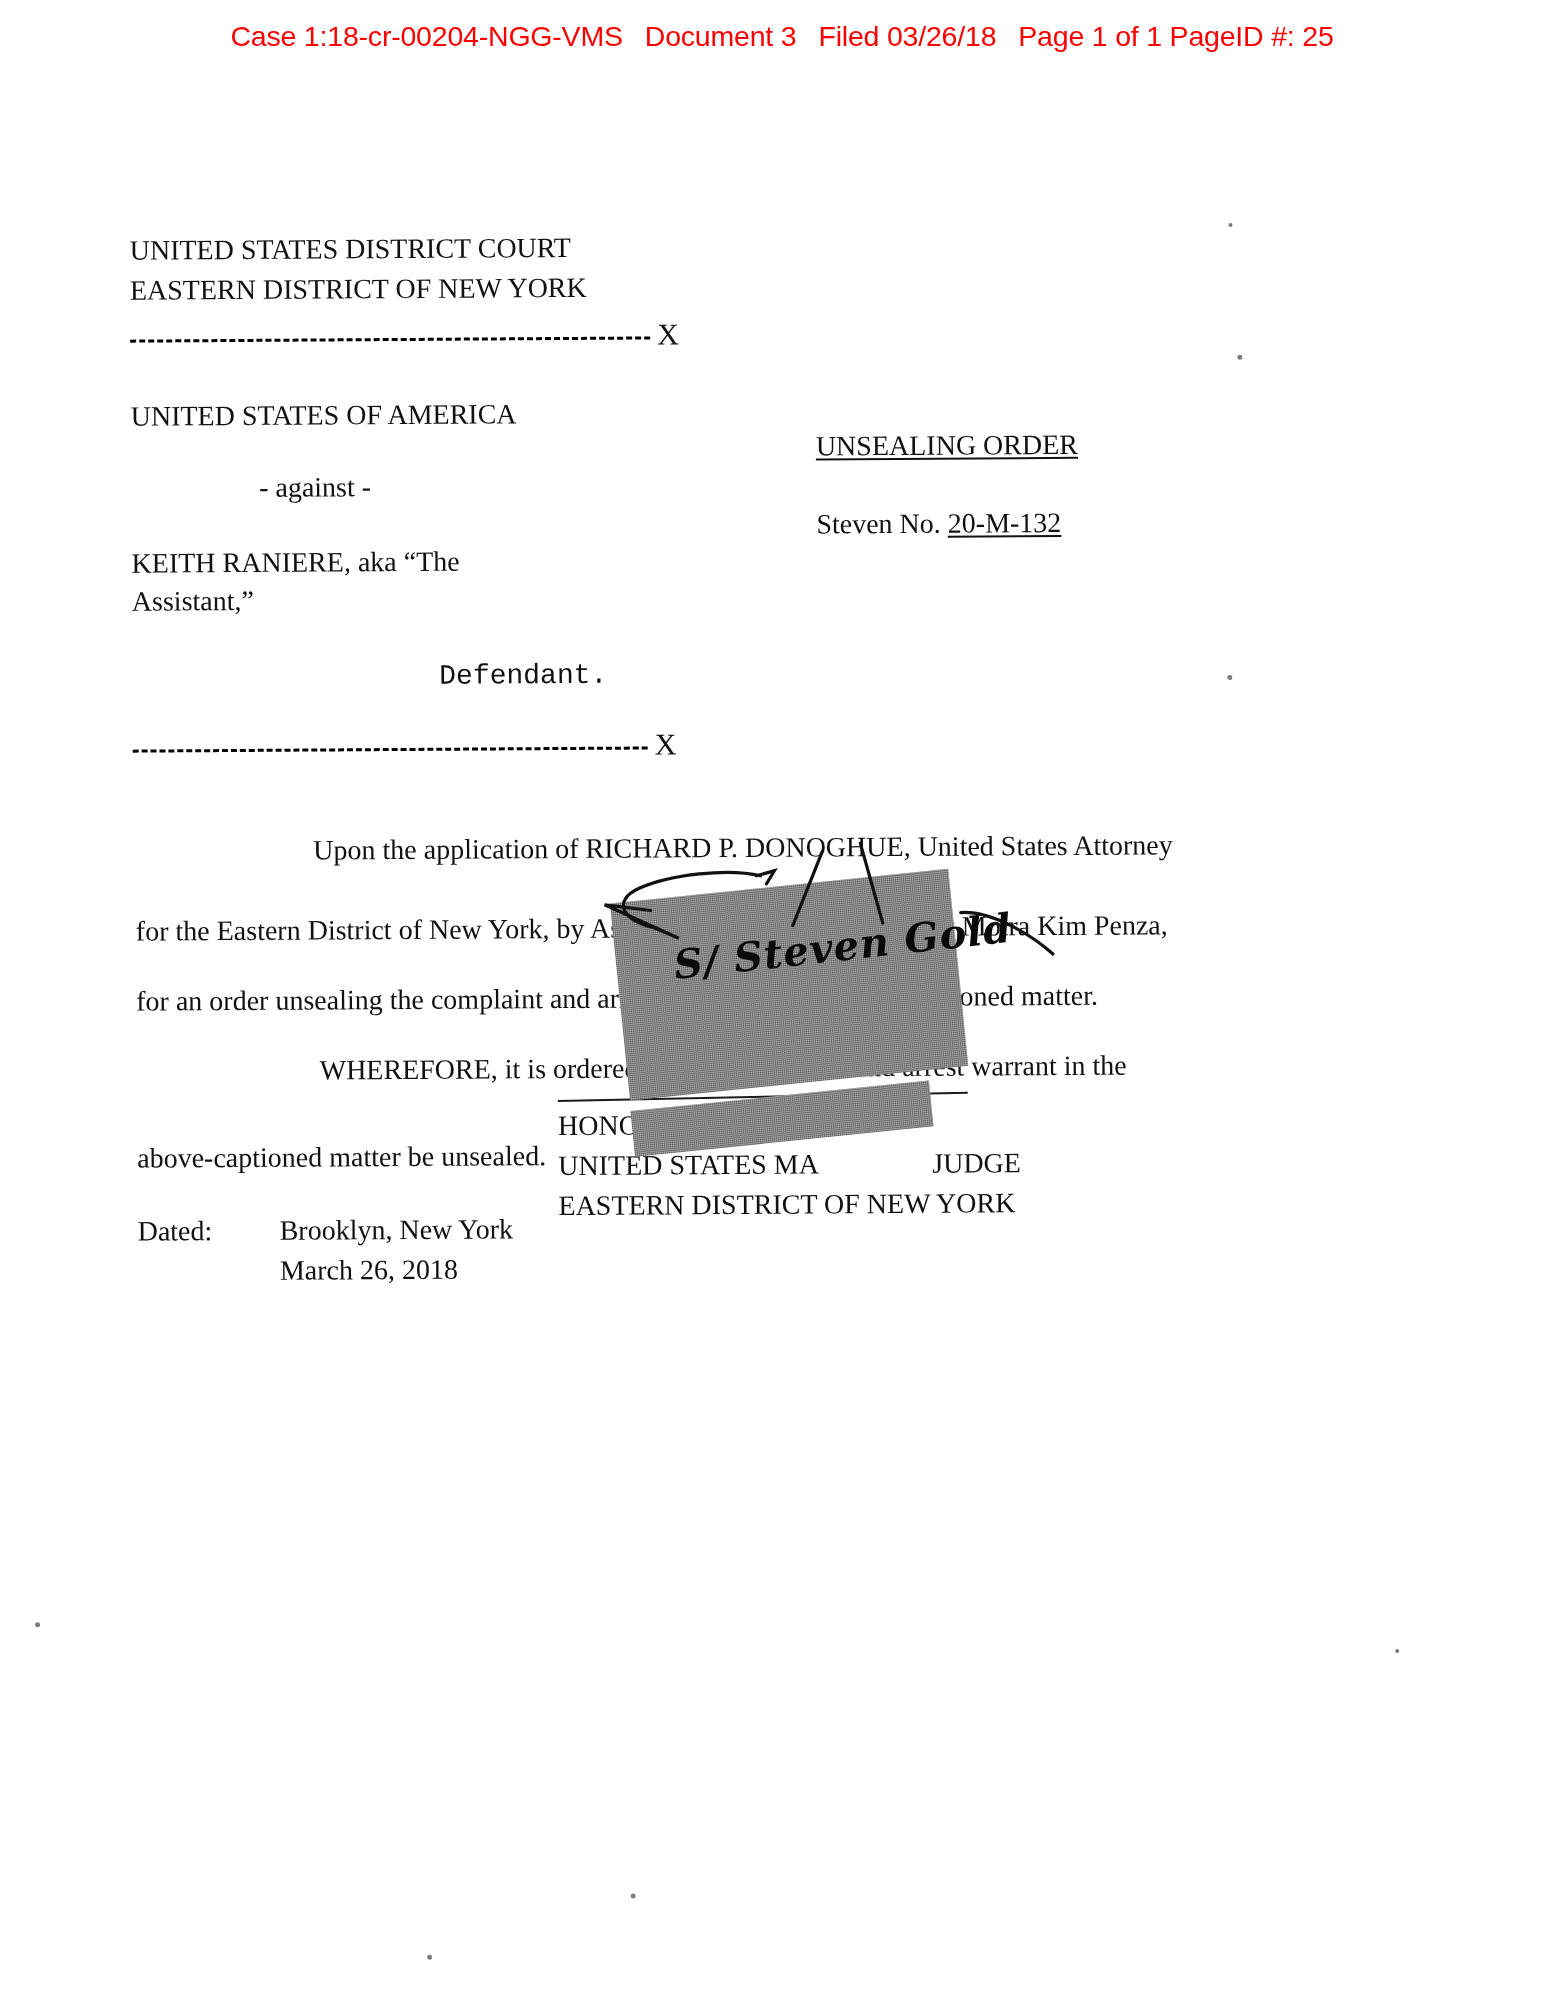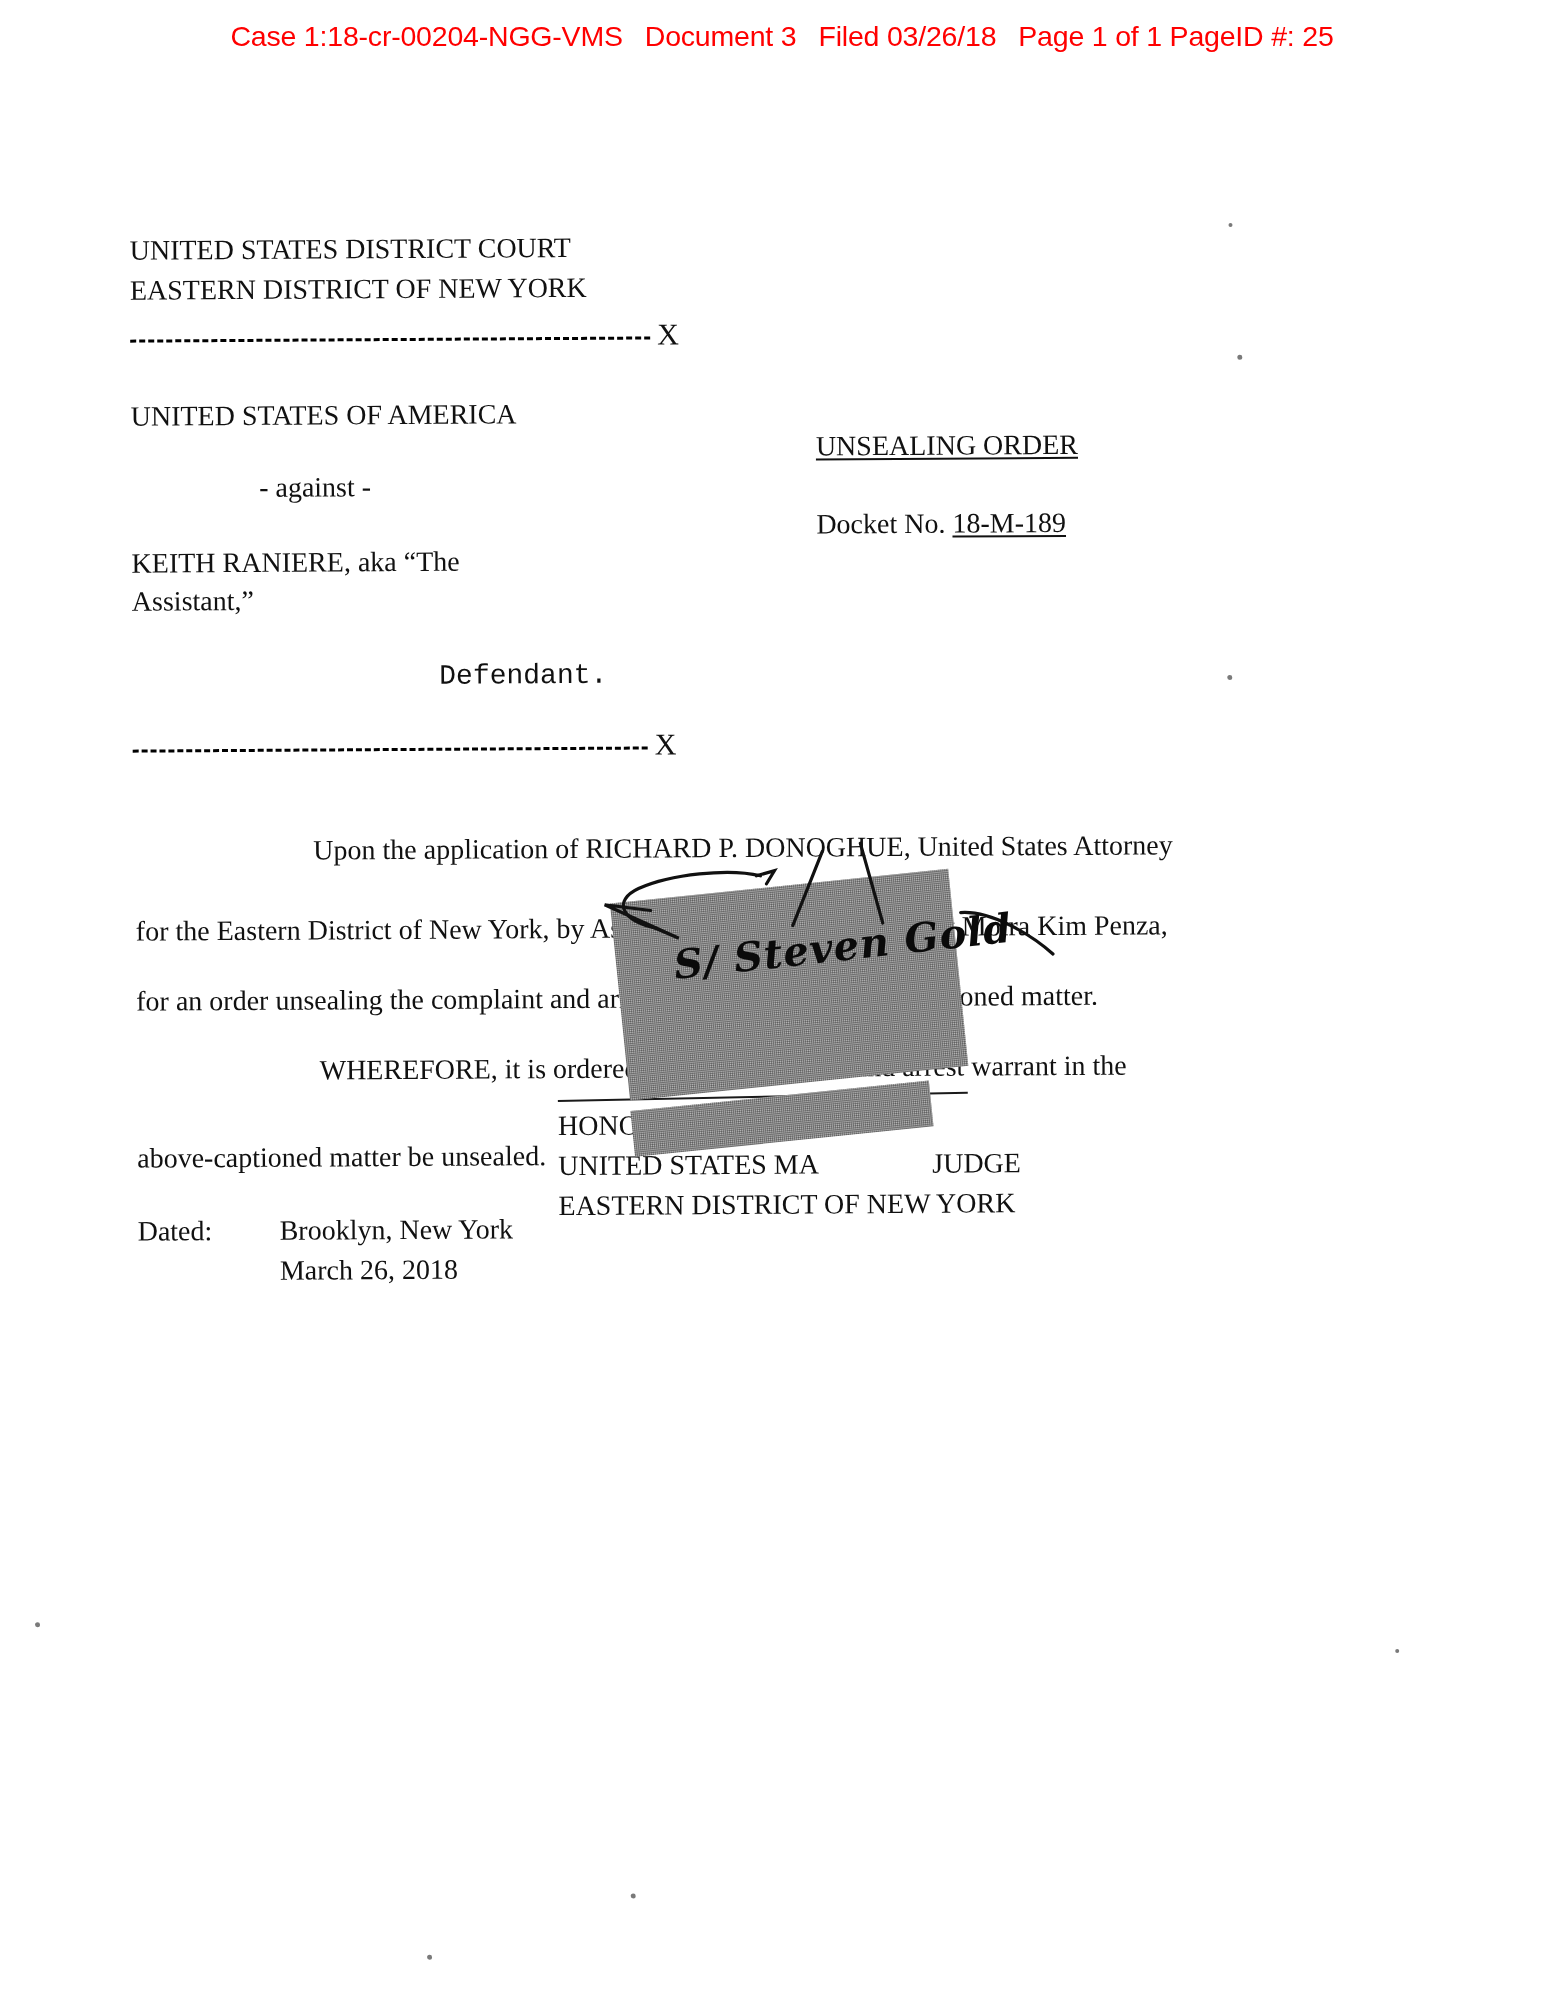--- a/index.html
+++ b/index.html
@@ -156,22 +156,22 @@
     <div class="ln" style="left:440px; top:660px;font-family:Liberation Mono, monospace;">Defendant.</div>
 
     <div style="position:absolute; left:133px; top:748px; width:515px;">
       <div class="dashline" style="top:0;"></div>
     </div>
     <div class="ln" style="left:655px; top:728px; font-size:30px;">X</div>
 
     <div class="ln underline" style="left:818px; top:432px;">UNSEALING ORDER</div>
 
     <div class="ln" style="left:818px; top:510px;">
-      <span>Docket No.</span>
-      <span class="underline">18-M-189</span>
+      <span>Steven No.</span>
+      <span class="underline">20-M-132</span>
     </div>
 
     <div class="ln" style="left:313px; top:833px;">Upon the application of RICHARD P. DONOGHUE, United States Attorney</div>
     <div class="ln" style="left:135px; top:913px;">for the Eastern District of New York, by Assistant United States Attorney Moira Kim Penza,</div>
     <div class="ln" style="left:135px; top:983px;">for an order unsealing the complaint and arrest warrant in the above-captioned matter.</div>
 
     <div class="ln" style="left:318px; top:1053px;">WHEREFORE, it is ordered that the complaint and arrest warrant in the</div>
     <div class="ln" style="left:135px; top:1140px;">above-captioned matter be unsealed.</div>
 
     <div class="ln" style="left:135px; top:1213px;text-align:right;">Dated:</div>

